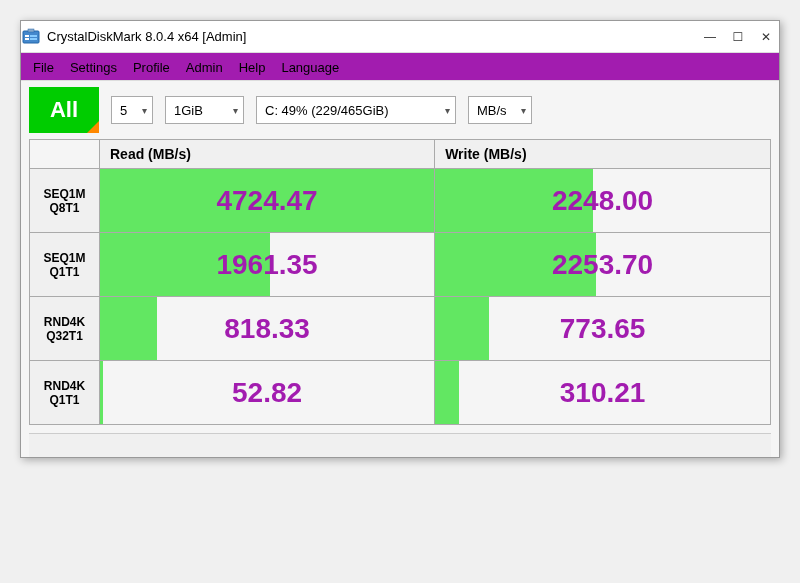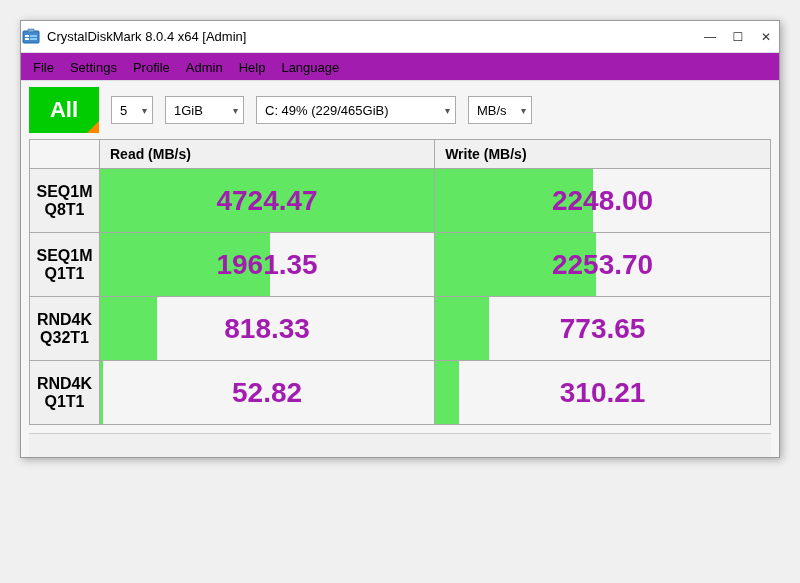--- a/index.html
+++ b/index.html
@@ -145,21 +145,21 @@
       text-align: left;
     }
     .table td {
       border: 1px solid #aaa;
       text-align: center;
       vertical-align: middle;
       padding: 0;
     }
     .row-label {
       background: #f0f0f0;
-      font-size: 16px;
+      font-size: 12px;
       font-weight: bold;
       padding: 8px 10px;
       white-space: nowrap;
       width: 70px;
     }
     .value-cell {
       position: relative;
       height: 64px;
     }
     .bar-bg {

